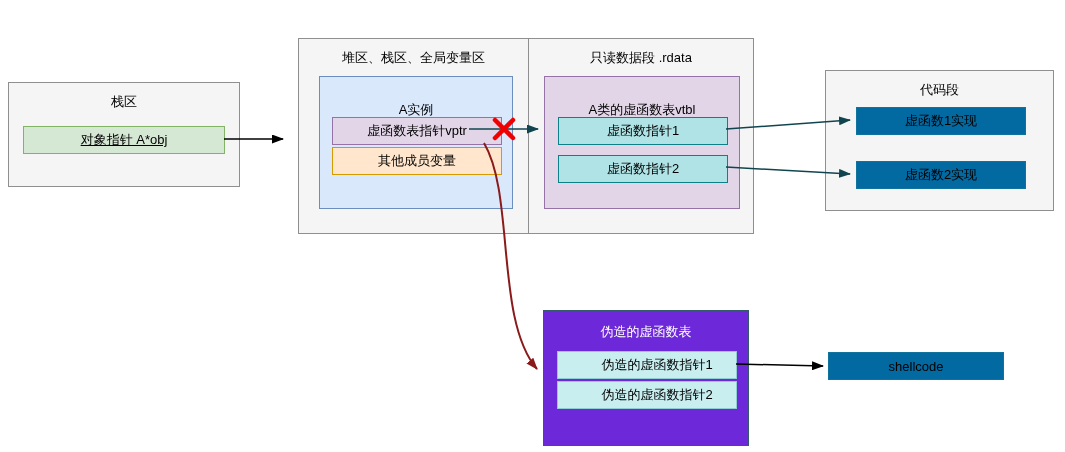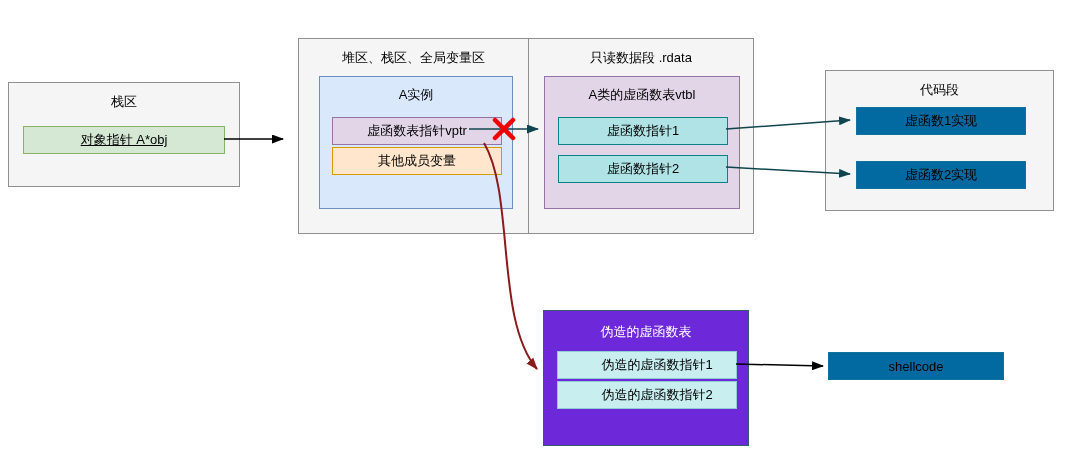--- a/index.html
+++ b/index.html
@@ -1,21 +1,21 @@
 <!DOCTYPE html>
 <html><head>
 <meta charset="utf-8">
 <style>
   html,body{margin:0;padding:0;background:#ffffff;}
   body{font-family:"Liberation Sans","DejaVu Sans",sans-serif;}
   .canvas{position:relative;width:1065px;height:452px;background:#ffffff;overflow:hidden;}
   .region{position:absolute;background:#f5f5f5;border:1px solid #8f8f8f;box-sizing:border-box;}
   .region-title{text-align:center;padding-top:10px;font-size:13px;color:#000;}
   .container{position:absolute;box-sizing:border-box;border:1px solid;}
-  .container-title{text-align:center;padding-top:9px;font-size:13px;color:#000;}
+  .container-title{text-align:center;padding-top:24px;font-size:13px;color:#000;}
   .node{position:absolute;display:flex;align-items:center;justify-content:center;font-size:13px;box-sizing:border-box;border:1px solid;color:#000;white-space:nowrap;}
   .instance{background:#dae8fc;border-color:#6c8ebf;}
   .vtblbox{background:#e1d5e7;border-color:#9673a6;}
   .fake{position:absolute;box-sizing:border-box;background:#6d28d9;border:1px solid #33596a;}
   .fake .container-title{color:#ffffff;padding-top:12px;}
   .green{background:#d5e8d4;border-color:#82b366;}
   .lavender{background:#e1d5e7;border-color:#9673a6;}
   .orange{background:#ffe6cc;border-color:#d79b00;}
   .teal{background:#b0e3e6;border-color:#0e8088;}
   .lightblue{background:#0369a1;border-color:#10739e;}

